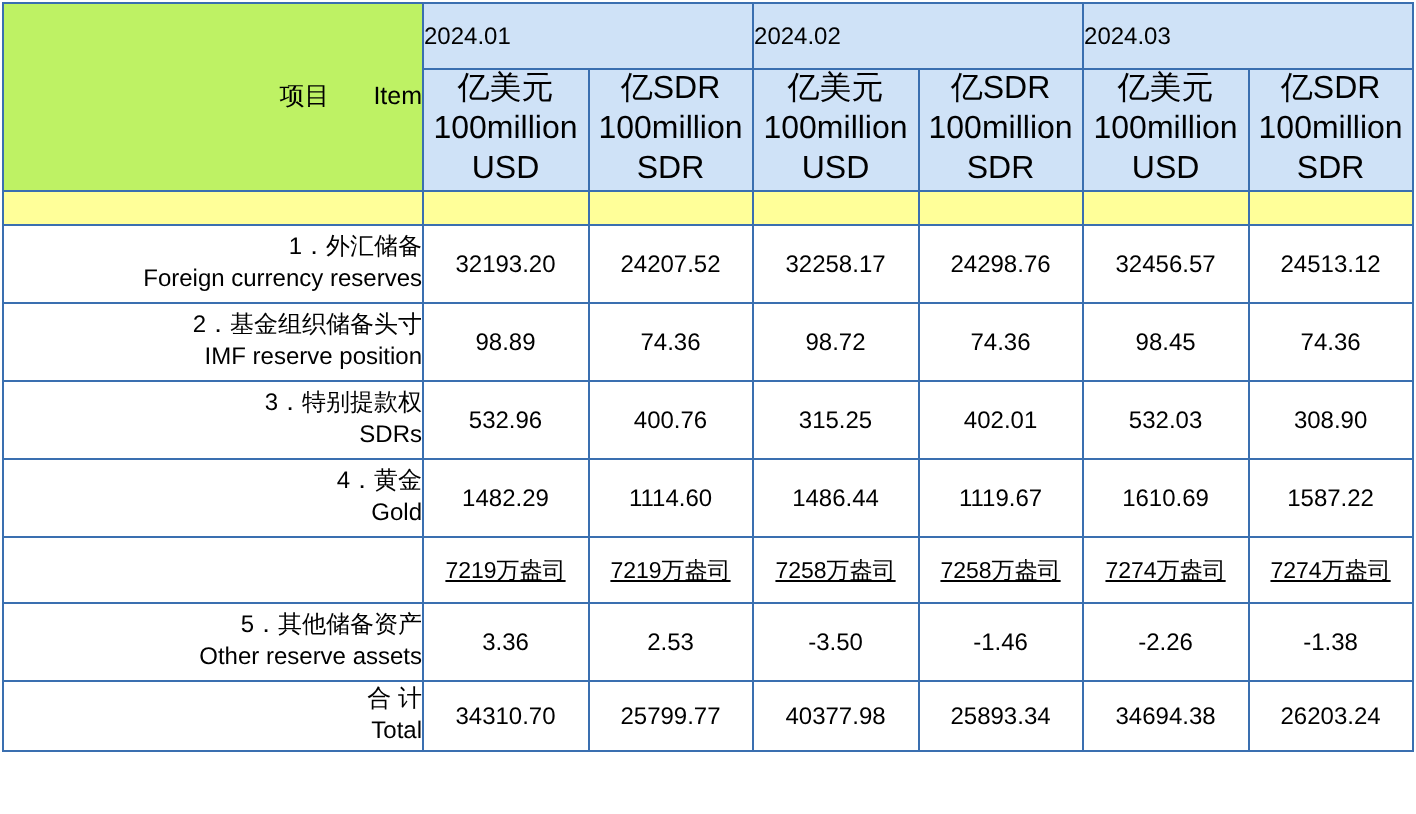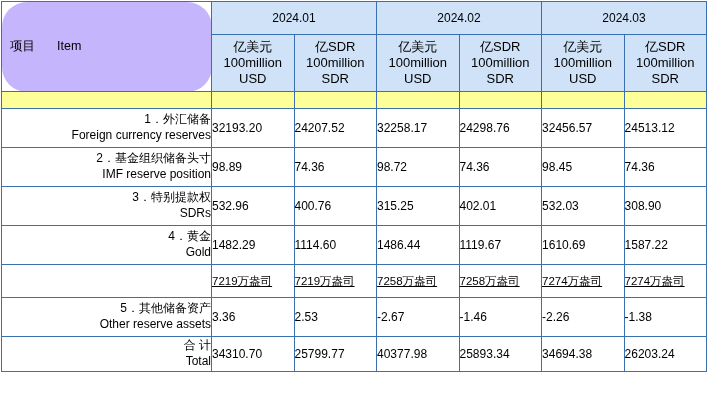--- a/index.html
+++ b/index.html
@@ -31,38 +31,36 @@
     padding: 0;
     vertical-align: middle;
     font-weight: normal;
   }
   
   col.c-item { width: 210px; }
   col.c-num  { width: 82.5px; }
 
   .hdr-month {
     background: #cfe2f7;
-    text-align: center;
     font-size: 12px;
     height: 32px;
     color: #000;
   }
   .hdr-unit {
     background: #cfe2f7;
     text-align: center;
-    font-size: 13px;
+    font-size: 16px;
     line-height: 1.25;
     height: 56px;
     padding: 2px 0;
   }
   .hdr-item {
-    background: #c4b5fd;
-    text-align: left;
+    background: #bef264;
+    text-align: right;
     font-size: 12.5px;
-    border-radius: 25px;
   }
   .hdr-item .inner {
     display: block;
     padding-left: 8px;
   }
   .hdr-item .sp { display: inline-block; width: 22px; }
 
   .yellow-strip td {
     background: #ffff99;
     height: 16px;
@@ -70,21 +68,21 @@
 
   .rowlabel {
     text-align: right;
     font-size: 12px;
     line-height: 1.3;
     padding: 3px 0 3px 6px;
   }
   .rowlabel .cn { display: block; }
   .rowlabel .en { display: block; padding-left: 22px; }
   .num {
-    text-align: left;
+    text-align: center;
     padding-right: 7px;
     font-size: 12px;
   }
   .gold-weight td.num {
     font-size: 11.5px;
   }
   tr.data-row td { height: 38px; }
   tr.gold-weight td { height: 32px; }
   tr.total-row td { height: 34px; }
   .nowrap { white-space: nowrap; text-decoration: underline; }
@@ -221,21 +219,21 @@
         <td class="num nowrap">7274万盎司</td>
       </tr>
 
       <tr class="data-row">
         <td class="rowlabel">
           <span class="cn">5．其他储备资产</span>
           <span class="en">Other reserve assets</span>
         </td>
         <td class="num">3.36</td>
         <td class="num">2.53</td>
-        <td class="num">-2.67</td>
+        <td class="num">-3.50</td>
         <td class="num">-1.46</td>
         <td class="num">-2.26</td>
         <td class="num">-1.38</td>
       </tr>
 
       <tr class="total-row">
         <td class="rowlabel">
           <span class="cn">合 计</span>
           <span class="en">Total</span>
         </td>

